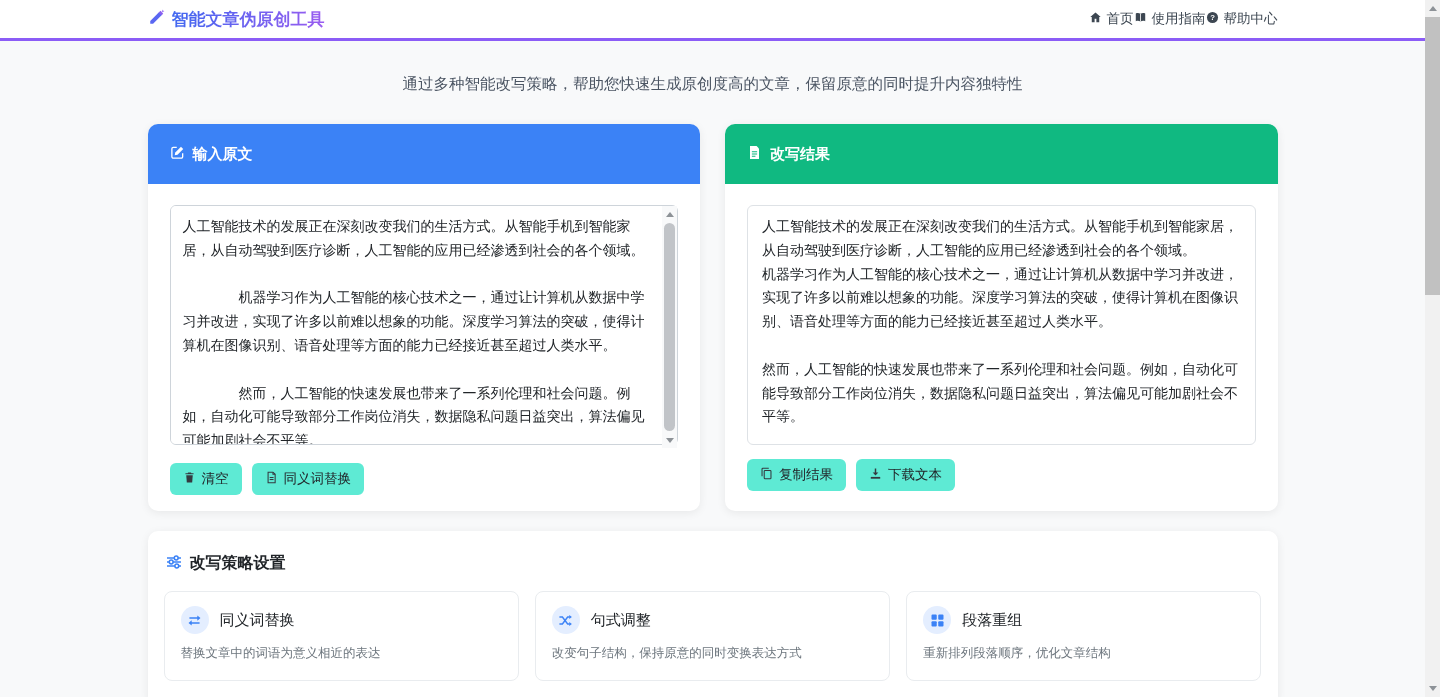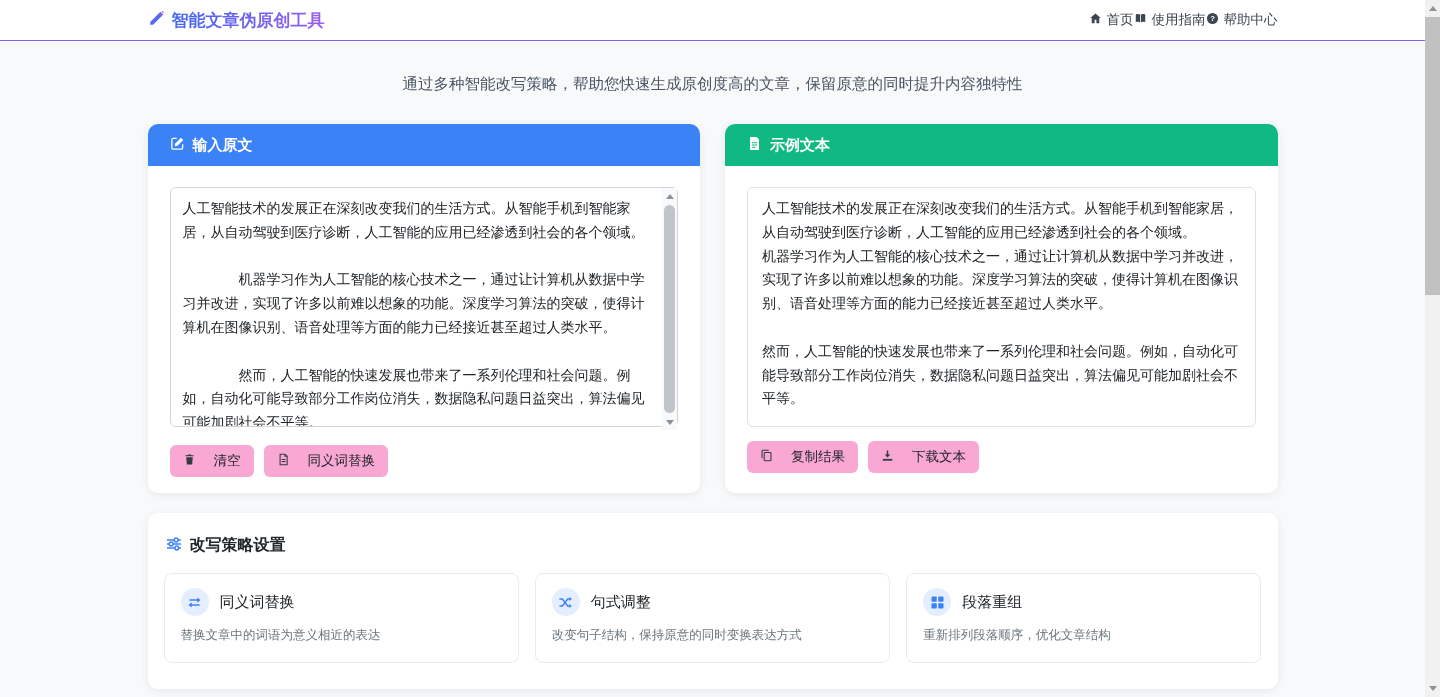--- a/index.html
+++ b/index.html
@@ -2,39 +2,39 @@
 <html><head>
 <meta charset="utf-8">
 <style>
   * { margin:0; padding:0; box-sizing:border-box; }
   html,body { width:1440px; height:697px; overflow:hidden; background:#f8f9fa;
     font-family:"Liberation Sans","DejaVu Sans",sans-serif; color:#212529; }
   .page { width:1425px; }
   .wrap { width:1130px; margin:0 auto; }
 
   
-  .topbar { background:#fff; border-bottom:1px solid #8b5cf6; height:41px; }
+  .topbar { background:#fff; border-bottom:3px solid #8b5cf6; height:41px; }
   .topbar .wrap { display:flex; align-items:center; justify-content:space-between; height:100%; }
   .logo { display:flex; align-items:center; gap:7px; cursor:pointer; }
   .logo-text { font-size:17px; font-weight:bold;
     background:linear-gradient(90deg,#4168f0,#9a5cf0);
     -webkit-background-clip:text; background-clip:text; color:transparent; }
   .nav { display:flex; align-items:flex-end; }
   .nav-item { display:flex; align-items:center; gap:5px; font-size:13.5px; color:#3d4752; cursor:pointer; }
   .nav-item svg { width:13px; height:13px; color:#3d4752; }
 
   
   .hero { text-align:center; margin-top:33px; }
   .hero h1 { font-size:33px; font-weight:bold; color:#1f2630; letter-spacing:1px; }
   .hero p { margin-top:16px; font-size:15.5px; color:#4b5563; }
 
   
   .cards-row { display:flex; gap:25px; margin-top:29px; }
   .card { flex:1; background:#fff; border-radius:10px; box-shadow:0 2px 10px rgba(0,0,0,.07); }
-  .card-header { height:42px; border-radius:10px 10px 0 0; display:flex; align-items:center;
+  .card-header { height:60px; border-radius:10px 10px 0 0; display:flex; align-items:center;
     gap:8px; padding:0 22px; color:#fff; font-size:15px; font-weight:bold; }
   .card-header.blue { background:#3b82f6; }
   .card-header.green { background:#10b981; }
   .card-header svg { width:15px; height:15px; }
   .card-body { padding:21px 22px 16px; }
 
   .ta-wrap { position:relative; }
   textarea.src { width:100%; height:240px; border:1px solid #ced4da; border-radius:6px;
     padding:9px 30px 9px 12px; font-size:14px; line-height:1.7; color:#212529; resize:none;
     outline:none; overflow-y:scroll; scrollbar-width:none;
@@ -50,21 +50,21 @@
     border-bottom:5px solid #8d9297; }
   .tri-down { width:0; height:0; border-left:4px solid transparent; border-right:4px solid transparent;
     border-top:5px solid #8d9297; }
   .fakebar .fb-thumb { position:absolute; top:17px; bottom:17px; left:2px; width:11px;
     background:#c1c4c8; border-radius:6px; }
 
   .result-box { height:240px; border:1px solid #dee2e6; border-radius:6px; padding:9px 14px;
     font-size:14px; line-height:1.7; color:#212529; white-space:pre-wrap; overflow:hidden; }
 
   .btn-row { margin-top:14px; display:flex; gap:10px; }
-  .btn-light { display:flex; align-items:center; gap:18px; background:#f9a8d4; border:none;
+  .btn-light { display:flex; align-items:center; gap:6px; background:#5eead4; border:none;
     border-radius:6px; padding:7px 13px; font-size:13.5px; color:#212529; cursor:pointer;
     font-family:inherit; }
   .btn-light svg { width:13px; height:13px; color:#343a40; }
 
   
   .settings-panel { margin-top:20px; background:#fff; border-radius:10px;
     box-shadow:0 2px 10px rgba(0,0,0,.07); padding:22px 16px 26px; }
   .settings-title { display:flex; align-items:center; gap:8px; font-size:16px; font-weight:bold;
     color:#212529; padding-left:2px; }
   .settings-title svg { width:16px; height:16px; color:#3b82f6; }
@@ -199,21 +199,21 @@
           <span>
             <svg viewBox="0 0 16 16">
                 <path d="M3.2 1h7l2.6 2.6V15H3.2z" fill="#fff"></path>
                 <g stroke="#10b981" stroke-width="1.1">
                   <line x1="5.2" y1="7.2" x2="10.8" y2="7.2"></line>
                   <line x1="5.2" y1="9.6" x2="10.8" y2="9.6"></line>
                   <line x1="5.2" y1="12" x2="9" y2="12"></line>
                 </g>
               </svg>
           </span>
-          <span>示例文本</span>
+          <span>改写结果</span>
         </div>
         <div class="card-body">
           <div class="result-box">人工智能技术的发展正在深刻改变我们的生活方式。从智能手机到智能家居，从自动驾驶到医疗诊断，人工智能的应用已经渗透到社会的各个领域。
 机器学习作为人工智能的核心技术之一，通过让计算机从数据中学习并改进，实现了许多以前难以想象的功能。深度学习算法的突破，使得计算机在图像识别、语音处理等方面的能力已经接近甚至超过人类水平。
 
 然而，人工智能的快速发展也带来了一系列伦理和社会问题。例如，自动化可能导致部分工作岗位消失，数据隐私问题日益突出，算法偏见可能加剧社会不平等。
 
 因此，在推动人工智能技术进步的同时，我们需要建立相应的法律法规和伦理准则，确保技术的发展能够真正造福人类，实现人与技术的和谐共处。</div>
           <div class="btn-row">
             <button class="btn-light">

